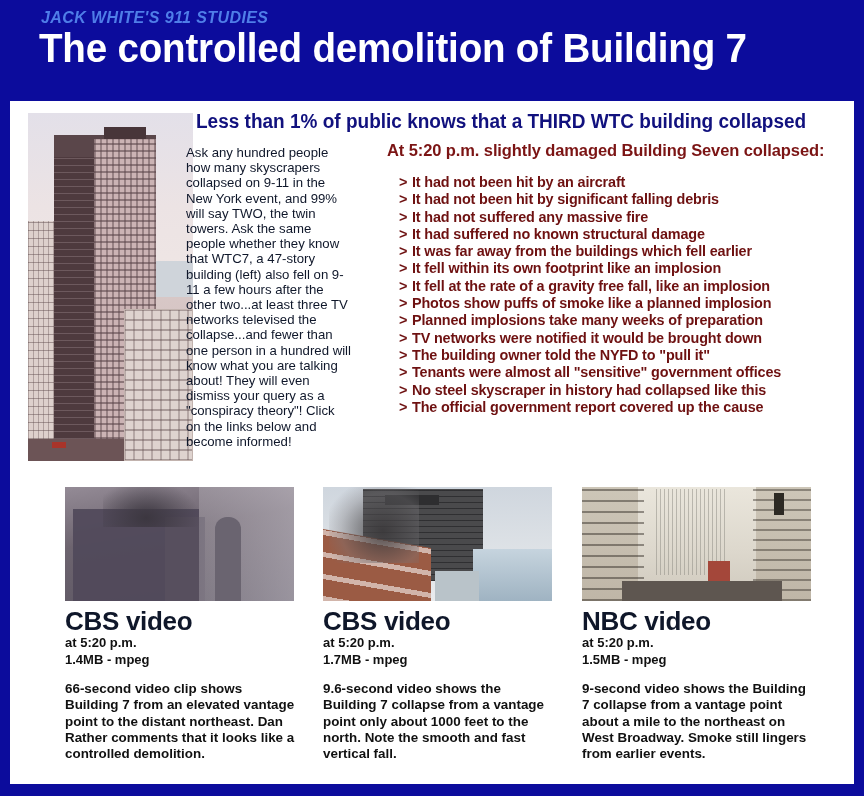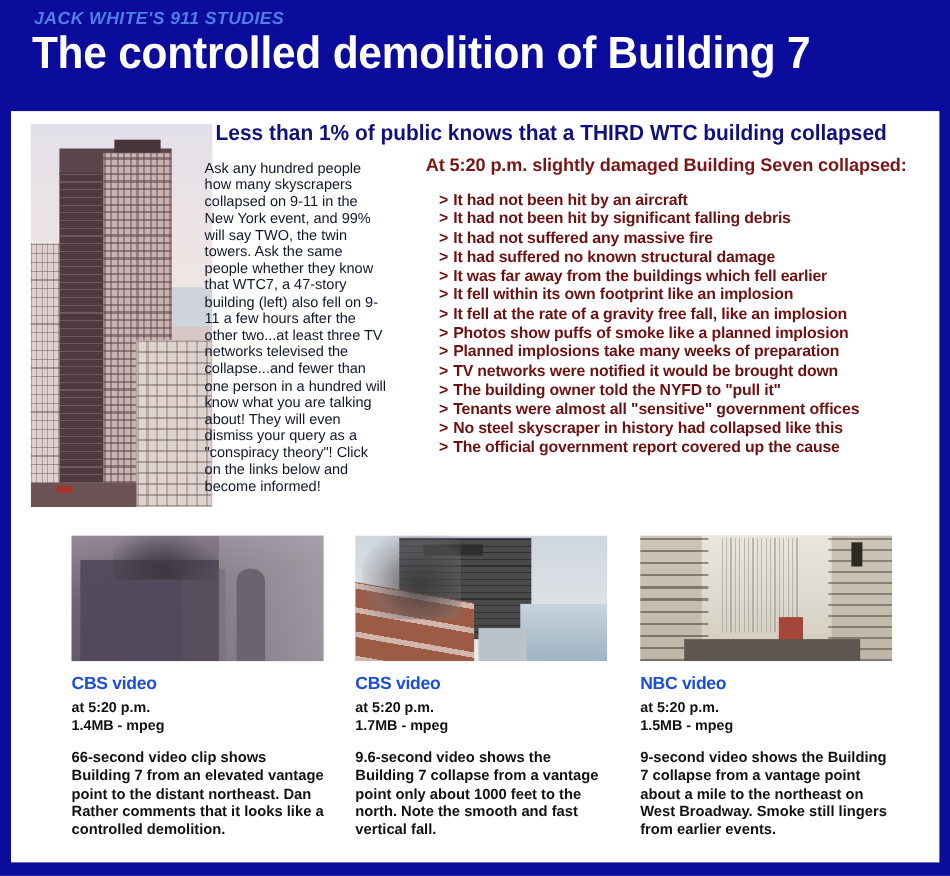--- a/index.html
+++ b/index.html
@@ -18,21 +18,21 @@
   .page {
     position: relative;
     width: 864px;
     height: 796px;
     background: #0c0c9c;
   }
 
   
   .masthead {
     position: absolute;
-    left: 3px; top: 0;
+    left: 13px; top: 0;
     width: 740px;
     height: 100px;
   }
   .kicker {
     position: absolute;
     left: 28px;
     top: 9px;
     font-family: "Liberation Sans", sans-serif;
     font-style: italic;
     font-weight: bold;
@@ -319,23 +319,23 @@
     position: absolute; left: 126px; top: 74px; width: 22px; height: 24px;
     background: #a4473a;
   }
   .t3 .road {
     position: absolute; left: 40px; bottom: 0; width: 160px; height: 20px;
     background: #5e5650;
   }
 
   .vid-title {
     margin: 9px 0 0 0;
-    font-size: 16px;
-    font-weight: bold;
-    color: #1d4ed8;
+    font-size: 26px;
+    font-weight: bold;
+    color: #0f172a;
     line-height: 23px;
     letter-spacing: -0.3px;
   }
   .vid-meta {
     margin: 2px 0 0 0;
     font-size: 13px;
     font-weight: bold;
     line-height: 15px;
     color: #111111;
   }

